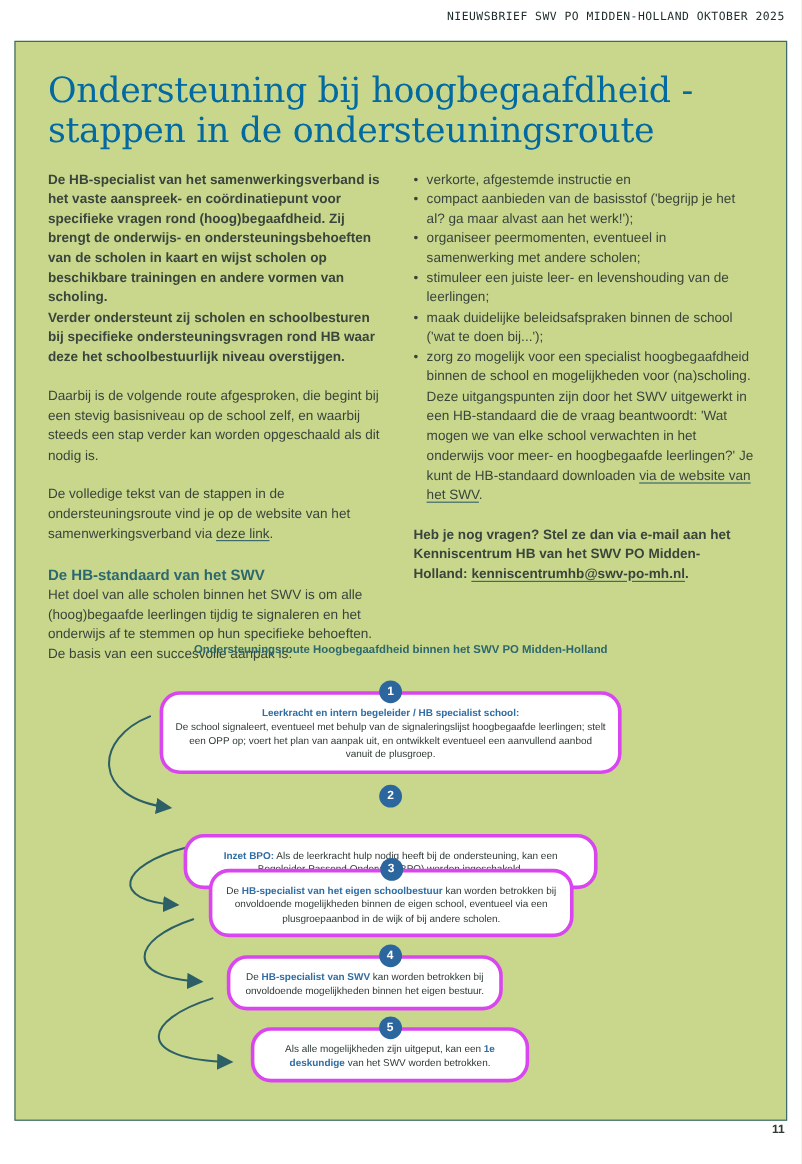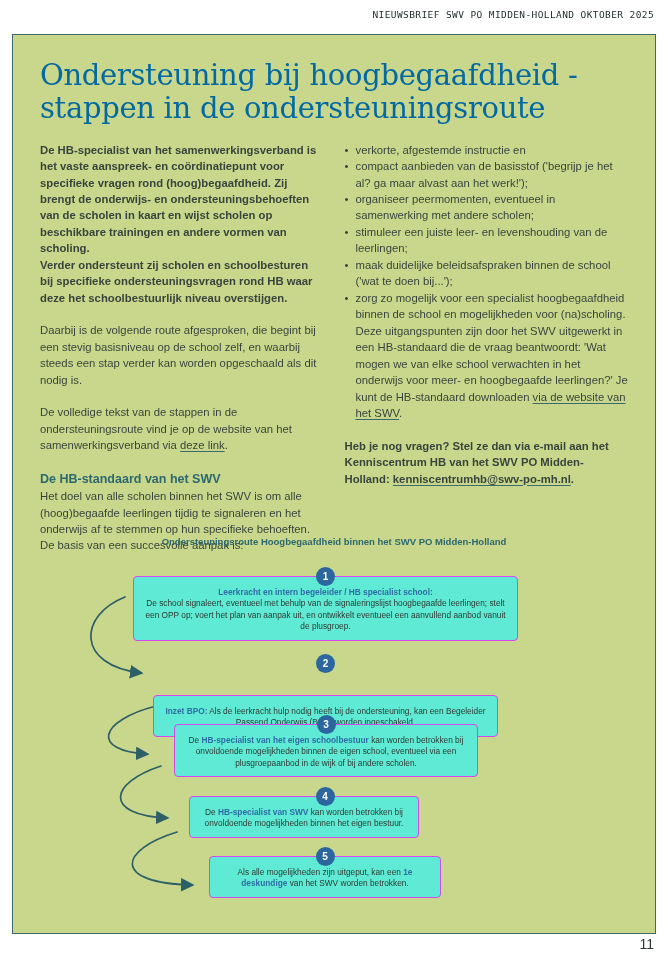--- a/index.html
+++ b/index.html
@@ -27,29 +27,29 @@
   .teal-h { color:#2c686d; font-size:12.5px; font-weight:bold; margin-top:16px; }
   a.inline-link { color:inherit; text-decoration:underline; text-underline-offset:2px; text-decoration-color:#3d6a6d; }
 
   ul.bullets { list-style:none; }
   ul.bullets li { position:relative; padding-left:11px; }
   ul.bullets li::before { content:"\2022"; position:absolute; left:0; top:0; }
 
   
   .flow-title { position:absolute; left:0; top:501px; width:100%; text-align:center;
     font-size:9.5px; font-weight:bold; color:#2c686d; }
-  .flow-box { position:absolute; background:#5eead4; border:1px solid #d946ef; border-radius:4px;
+  .flow-box { position:absolute; background:#ffffff; border:3px solid #d946ef; border-radius:17px;
     padding:10px 10px 7px 10px; font-size:8.3px; line-height:1.38; color:#2f3a33; text-align:center; }
   .flow-box .blue-b { color:#2f6da4; font-weight:bold; }
   .flow-box .box-heading { display:block; color:#2f6da4; font-weight:bold; }
   .step-badge { position:absolute; width:19px; height:19px; border-radius:50%; background:#2b679e;
     color:#ffffff; font-size:10px; font-weight:bold; line-height:19px; text-align:center; }
   .arrow-layer { position:absolute; left:0; top:0; pointer-events:none; }
 
-  .page-number { position:absolute; top:936px; right:14px; font-size:14px; font-weight:normal; color:#2f3a33; }
+  .page-number { position:absolute; top:936px; right:14px; font-size:10px; font-weight:bold; color:#2f3a33; }
 </style>
 </head>
 <body>
 
 <div class="page">
 
   <div class="header-bar">
     <span>NIEUWSBRIEF SWV PO MIDDEN-HOLLAND </span><span class="issue">OKTOBER 2025</span>
   </div>
 

